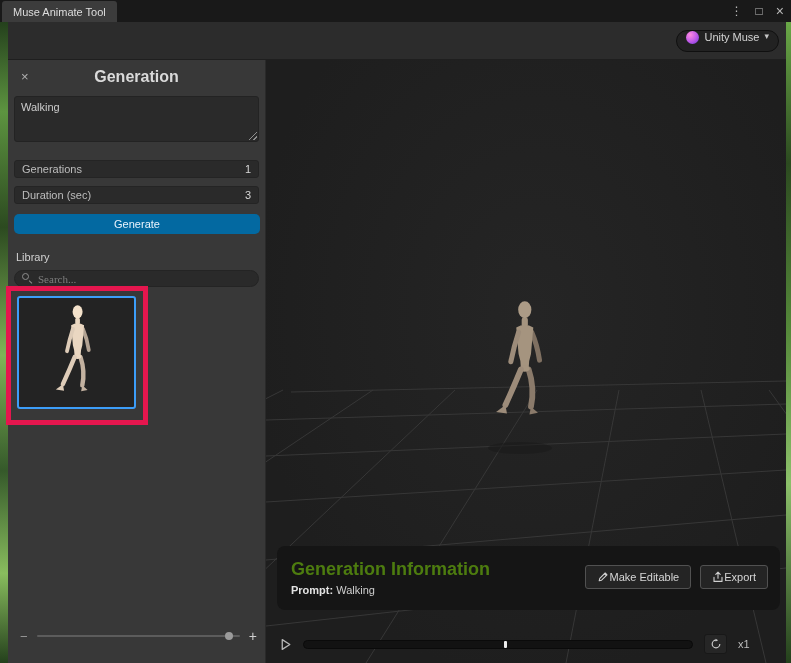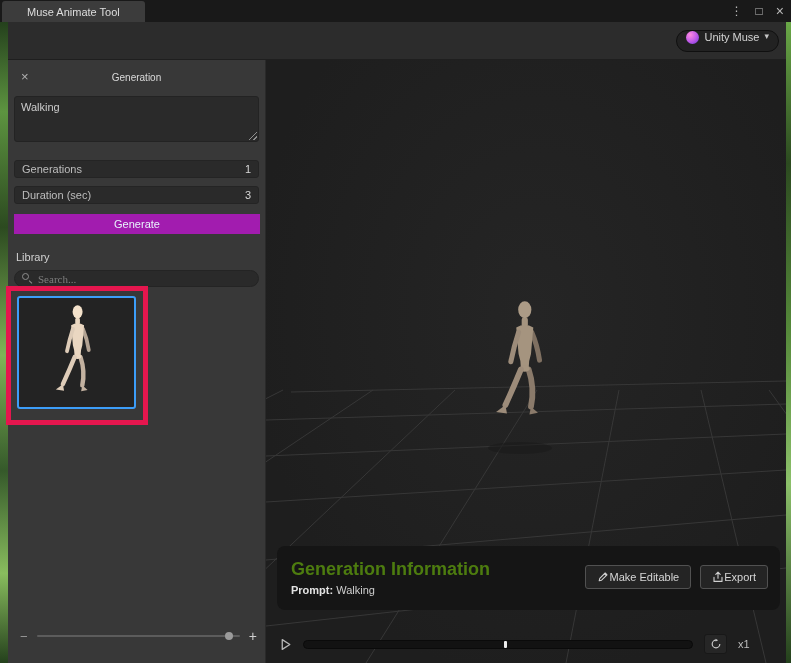--- a/index.html
+++ b/index.html
@@ -5,51 +5,51 @@
   *{margin:0;padding:0;box-sizing:border-box}
   body{background:#0f0f0f}
   .screen{position:relative;width:791px;height:663px;overflow:hidden;background:#191919;
           font-family:"Liberation Sans",sans-serif;font-size:11px;color:#d2d2d2}
   
   .bg-strip{position:absolute;top:22px;bottom:0;z-index:0}
   .bg-left{left:0;width:8px;background:linear-gradient(180deg,#24401c,#5d9440 14%,#2c4a20 32%,#7fb457 52%,#35592a 70%,#89bd5e 86%,#24401c)}
   .bg-right{right:0;width:5px;background:linear-gradient(180deg,#6aa847,#2c4a20 22%,#55893a 48%,#8cc06a 72%,#24401c)}
   
   .titlebar{position:absolute;top:0;left:0;width:791px;height:22px;background:#191919;z-index:2}
-  .tab{position:absolute;left:2px;top:1px;height:21px;display:flex;align-items:center;padding:0 25px;
+  .tab{position:absolute;left:2px;top:1px;height:21px;display:flex;align-items:center;padding:0 11px;
        background:#3c3c3c;border-radius:3px 3px 0 0;color:#dedede}
   .win-controls{position:absolute;right:7px;top:0;height:22px;display:flex;align-items:center;gap:13px;color:#b9b9b9}
   .win-controls span{font-size:12px;line-height:1}
   .kebab{font-size:13px}
   
   .window{position:absolute;left:8px;top:22px;width:778px;height:641px;background:#383838;z-index:1;display:flex;flex-direction:column}
   .toolbar{height:38px;background:#2c2c2c;border-bottom:1px solid #1f1f1f;position:relative;flex:none}
   .muse-btn{position:absolute;right:7px;top:8px;height:22px;display:flex;gap:5px;padding:0 9px;
             background:#222;border:1px solid #101010;border-radius:11px;color:#d4d4d4;font-family:inherit;font-size:11px}
   .muse-icon{width:13px;height:13px;border-radius:50%;flex:none;
              background:radial-gradient(circle at 32% 30%,#ff8ae2,#c05ae8 52%,#6c35d8)}
   .caret{font-size:9px;color:#c6c6c6}
   .content{flex:1;display:flex;min-height:0}
   
   .panel{width:258px;flex:none;background:#383838;position:relative;border-right:1px solid #2a2a2a}
   .panel-header{height:34px;position:relative;display:flex;align-items:center;justify-content:center}
   .panel-close{position:absolute;left:13px;top:10px;color:#b0b0b0;font-size:13px;line-height:1}
-  .panel-title{font-weight:normal;font-size:10px;color:#dadada}
+  .panel-title{font-weight:bold;font-size:16px;color:#dadada}
   .prompt-wrap{position:relative;margin:2px 6px 0}
   .prompt-area{display:block;width:100%;height:46px;background:#2a2a2a;border:1px solid #232323;border-radius:3px;
                color:#ccc;padding:4px 6px;font-family:"Liberation Sans",sans-serif;font-size:11px;resize:none;outline:none}
   .grip{position:absolute;right:2px;bottom:2px;width:9px;height:9px;
         background:repeating-linear-gradient(-45deg,transparent 0 2px,#8f8f8f 2px 3px);
         clip-path:polygon(100% 0,100% 100%,0 100%)}
   .field{height:18px;margin:8px 6px 0;background:#2a2a2a;border:1px solid #242424;border-radius:3px;
          display:flex;align-items:center;justify-content:space-between;padding:3px 7px}
   .mt-lg{margin-top:18px}
   .flabel{color:#bdbdbd}
   .fvalue{color:#d6d6d6}
-  .generate-btn{display:block;width:246px;height:20px;margin:10px 6px 0;background:#a21caf;border:none;border-radius:0;
+  .generate-btn{display:block;width:246px;height:20px;margin:10px 6px 0;background:#0369a1;border:none;border-radius:5px;
                 color:#e9f3fd;font-family:inherit;font-size:11px}
   .library-label{margin:17px 8px 0;color:#d2d2d2}
   .search{margin:7px 6px 0;height:17px;background:#2a2a2a;border:1px solid #242424;border-radius:9px;
           display:flex;align-items:center;padding:0 7px;gap:5px}
   .search input{flex:1;min-width:0;background:transparent;border:none;outline:none;color:#a0a0a0;font-family:Liberation Serif, serif;font-size:11px}
   .search input::placeholder{color:#7e7e7e}
   .search-icon{position:relative;width:11px;height:11px;flex:none}
   .search-icon::before{content:"";position:absolute;left:0;top:0;width:5px;height:5px;border:1.4px solid #8d8d8d;border-radius:50%}
   .search-icon::after{content:"";position:absolute;left:6.6px;top:6.6px;width:4.2px;height:1.4px;background:#8d8d8d;
                       transform:rotate(45deg);transform-origin:0 50%}

